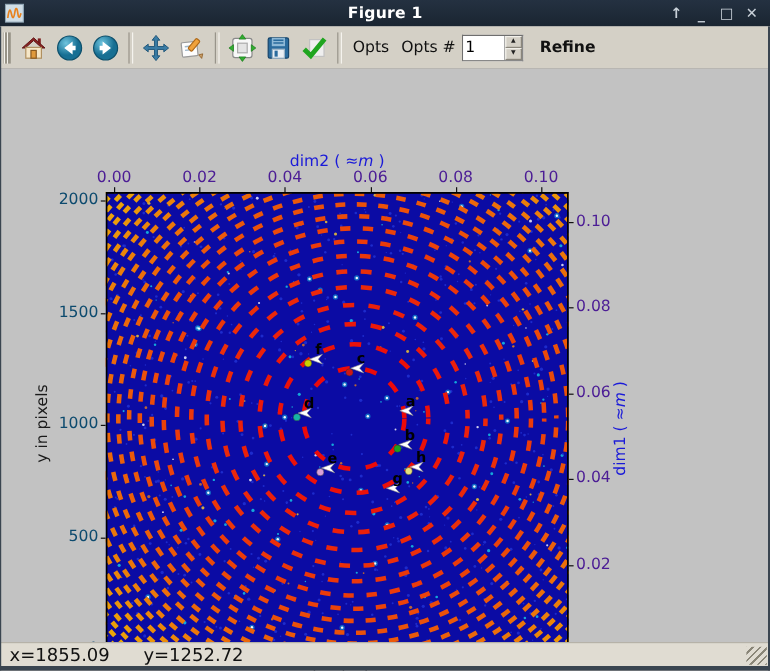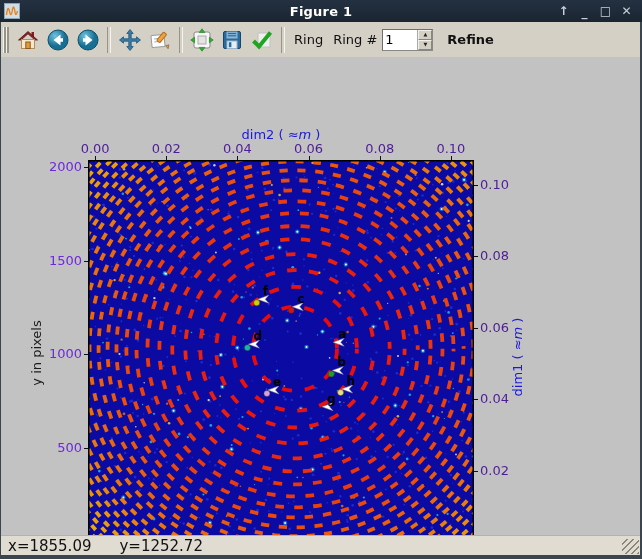--- a/index.html
+++ b/index.html
@@ -30,21 +30,21 @@
   .spin-btns{display:flex;flex-direction:column;width:14px;border-left:1px solid #aaa;}
   .spin-btn{flex:1;background:#d4d0c6;border:1px solid #f2f0ea;border-bottom-color:#8a867c;
     border-right-color:#8a867c;font-size:5px;line-height:5px;display:flex;
     align-items:center;justify-content:center;color:#222;padding:0;}
 
   
   .canvas{position:absolute;left:0;top:57px;width:642px;height:478px;background:#c2c2c2;}
   .plot-svg{position:absolute;left:88px;top:103px;}
   .axis-title{position:absolute;font-size:13px;color:#1a1a1a;white-space:nowrap;}
   .axis-title.blue{color:#1a1ad9;}
-  .tick-label{position:absolute;font-size:13px;color:#6d28d9;white-space:nowrap;}
+  .tick-label{position:absolute;font-size:13px;color:#0c4a6e;white-space:nowrap;}
   .tick-label.blue{color:#4c1d95;}
   .tick-mark{position:absolute;background:#111;}
 
   
   .statusbar{position:absolute;left:0;top:535px;width:642px;height:20px;background:#e0dcd2;
     border-top:1px solid #b6b2a8;display:flex;align-items:center;font-size:15px;color:#111;}
   .status-x{margin-left:8px;}
   .status-y{margin-left:28px;}
   .resize-grip{position:absolute;right:3px;bottom:2px;width:17px;height:15px;
     background:repeating-linear-gradient(-45deg,#8a8678 0 1.5px,transparent 1.5px 4.5px);}
@@ -144,22 +144,22 @@
     </div>
     <div class="tb-btn">
       <svg width="24" height="24" viewBox="0 0 24 24">
         <rect x="8" y="5" width="12" height="14" fill="#efefef" stroke="#c2c2c2"></rect>
         <path d="M3.5 13 L9 18.5 L20.5 4.5" stroke="#1fa51f" stroke-width="4" fill="none"></path>
       </svg>
     </div>
 
     <div class="tb-sep"></div>
 
-    <span class="tb-label">Ring</span>
-    <span class="tb-label" style="margin-right:1px;">Ring #</span>
+    <span class="tb-label">Opts</span>
+    <span class="tb-label" style="margin-right:1px;">Opts #</span>
     <div class="spinbox">
       <input class="spin-input" value="1" style="">
       <div class="spin-btns">
         <div class="spin-btn">▲</div>
         <div class="spin-btn">▼</div>
       </div>
     </div>
     <span class="tb-label" style="margin-left:10px;font-weight:bold;">Refine</span>
   </div>
 

